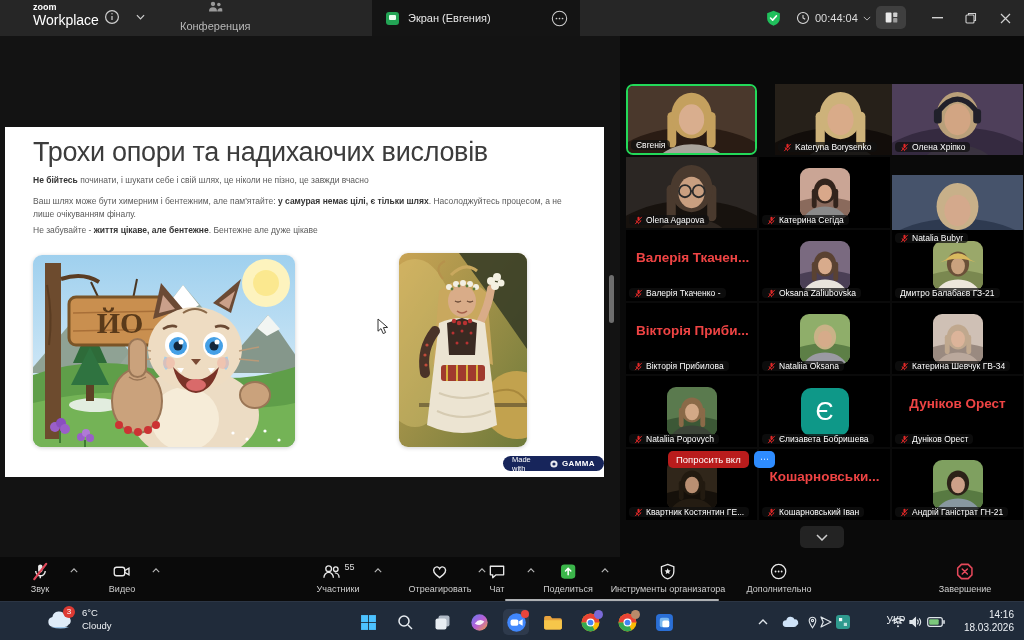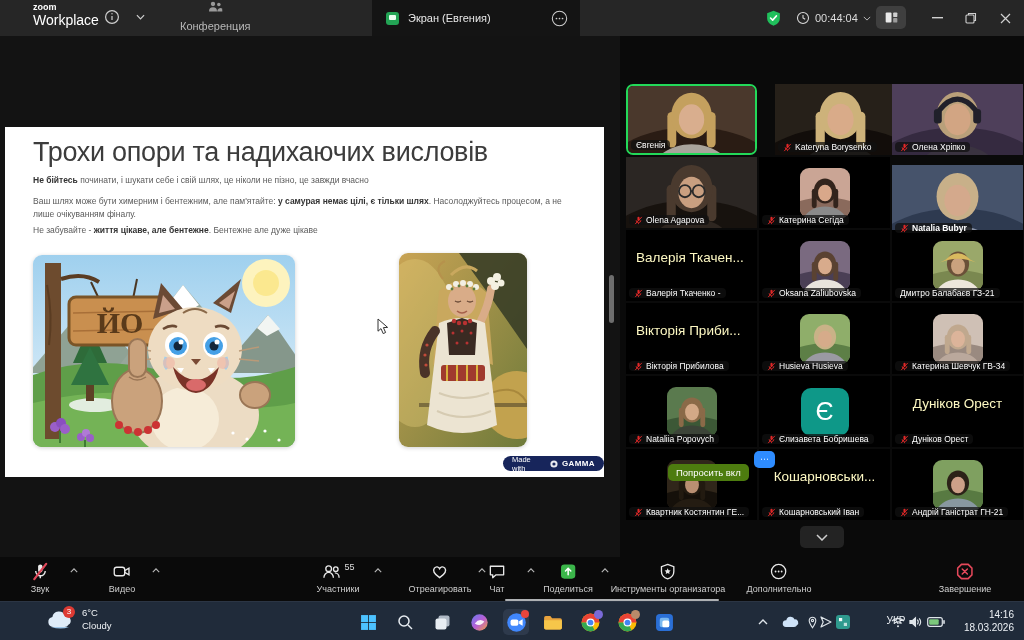--- a/index.html
+++ b/index.html
@@ -39,27 +39,27 @@
   .panel{position:absolute;left:620px;top:36px;width:404px;height:521px;background:#0a0a0a;}
   .tile{position:absolute;width:131px;height:71px;background:#000;box-sizing:border-box;}
   .tile.active{border:2px solid #23d959;border-radius:7px;overflow:hidden;}
   .vid{position:absolute;left:0;top:0;right:0;bottom:0;overflow:hidden;}
   .vid svg{width:100%;height:100%;}
   .avbox{position:absolute;left:50%;top:50%;transform:translate(-50%,-50%);width:50px;height:50px;border-radius:9px;overflow:hidden;}
   .avbox svg{width:100%;height:100%;}
   .letterbox{position:absolute;left:50%;top:50%;transform:translate(-50%,-50%);width:48px;height:48px;border-radius:10px;
              background:#0e9888;color:#fff;font-size:25px;display:flex;align-items:center;justify-content:center;}
   .bigname{position:absolute;left:6px;right:6px;top:0;bottom:16px;display:flex;align-items:center;justify-content:center;
-           color:#fef9c3;font-weight:400;font-size:13.5px;white-space:nowrap;overflow:hidden;}
+           color:#ef4444;font-weight:700;font-size:13.5px;white-space:nowrap;overflow:hidden;}
   .bigname.left{justify-content:flex-start;padding-left:4px;}
   .nlabel{position:absolute;left:3px;bottom:3px;display:inline-flex;align-items:center;gap:3px;
           background:rgba(16,16,16,.74);border-radius:4px;padding:0 5px;color:#fff;font-size:8.5px;
           max-width:122px;white-space:nowrap;overflow:hidden;z-index:3;}
   .nlabel .micico{flex:0 0 auto;}
-  .askbtn{position:absolute;left:42px;top:2px;background:#4d7c0f;color:#fff;font-size:9.5px;padding:3px 8px;border-radius:5px;white-space:nowrap;z-index:6;margin-top:13px;}
+  .askbtn{position:absolute;left:42px;top:2px;background:#b91c1c;color:#fff;font-size:9.5px;padding:3px 8px;border-radius:5px;white-space:nowrap;z-index:6;}
   .askmore{position:absolute;left:128px;top:2px;background:#2e8cff;color:#fff;font-size:9px;line-height:9px;padding:4px 6px;border-radius:5px;z-index:6;}
   .morebtn{position:absolute;left:180px;top:490px;width:44px;height:22px;background:#232323;border-radius:5px;
            display:flex;align-items:center;justify-content:center;}
 
   
   .toolbar{position:absolute;left:0;top:557px;width:1024px;height:44px;background:#0a0a0a;}
   .tbi{position:absolute;top:5px;transform:translateX(-50%);display:flex;flex-direction:column;align-items:center;gap:3px;color:#cfcfcf;font-size:9px;white-space:nowrap;}
   .tbirow{display:flex;align-items:flex-start;gap:3px;color:#ddd;font-size:9px;}
   .tbcaret{position:absolute;top:11px;}
   .tdivider{position:absolute;left:505px;top:42px;width:214px;height:2px;background:rgba(230,234,238,.75);border-radius:1px;}
@@ -468,21 +468,21 @@
               <svg width="9" height="9" viewBox="0 0 12 12">
                 <rect x="4.6" y="1" width="2.8" height="5.6" rx="1.4" fill="#e02828"></rect>
                 <path d="M2.8,5.6 a3.2,3.2 0 0 0 6.4,0" stroke="#e02828" stroke-width="1.1" fill="none"></path>
                 <line x1="6" y1="9.2" x2="6" y2="10.8" stroke="#e02828" stroke-width="1.1"></line>
                 <line x1="10.4" y1="1.2" x2="1.6" y2="10.8" stroke="#e02828" stroke-width="1.3"></line>
               </svg>
             </span>
             <span>Катерина Сегіда</span>
           </div>
         </div>
-        <div class="tile" style="left: 272px; top: 129px; font-weight: bold;">
+        <div class="tile" style="left: 272px; top: 139px;">
           <div class="vid">
             <svg viewBox="0 0 100 72" preserveAspectRatio="xMidYMid slice">
               <rect width="100" height="72" fill="#46536b"></rect>
               <ellipse cx="50" cy="84" rx="72" ry="42" fill="#2e3a50"></ellipse>
               <ellipse cx="50" cy="33" rx="16" ry="18" fill="#c8b089"></ellipse>
               <ellipse cx="50" cy="36" rx="10" ry="12" fill="#d4a98c"></ellipse>
               <path d="M19,72 C31,50 69,50 81,72 Z" fill="#8a93a8"></path>
             </svg>
           </div>
           <div class="nlabel">
@@ -576,21 +576,21 @@
           </div>
           <div class="nlabel">
             <span class="micico">
               <svg width="9" height="9" viewBox="0 0 12 12">
                 <rect x="4.6" y="1" width="2.8" height="5.6" rx="1.4" fill="#e02828"></rect>
                 <path d="M2.8,5.6 a3.2,3.2 0 0 0 6.4,0" stroke="#e02828" stroke-width="1.1" fill="none"></path>
                 <line x1="6" y1="9.2" x2="6" y2="10.8" stroke="#e02828" stroke-width="1.1"></line>
                 <line x1="10.4" y1="1.2" x2="1.6" y2="10.8" stroke="#e02828" stroke-width="1.3"></line>
               </svg>
             </span>
-            <span>Husieva Husieva</span>
+            <span>Nataliia Oksana</span>
           </div>
         </div>
         <div class="tile" style="left: 272px; top: 267px;">
           <div class="avbox">
             <svg viewBox="0 0 100 72" preserveAspectRatio="xMidYMid slice">
               <rect width="100" height="72" fill="#cfc0b5"></rect>
               <ellipse cx="50" cy="84" rx="72" ry="42" fill="#9a8a80"></ellipse>
               <rect x="31" y="30" width="7" height="28" rx="3.5" fill="#c0a88e"></rect>
               <rect x="62" y="30" width="7" height="28" rx="3.5" fill="#c0a88e"></rect>
               <ellipse cx="50" cy="33" rx="16" ry="18" fill="#c0a88e"></ellipse>

